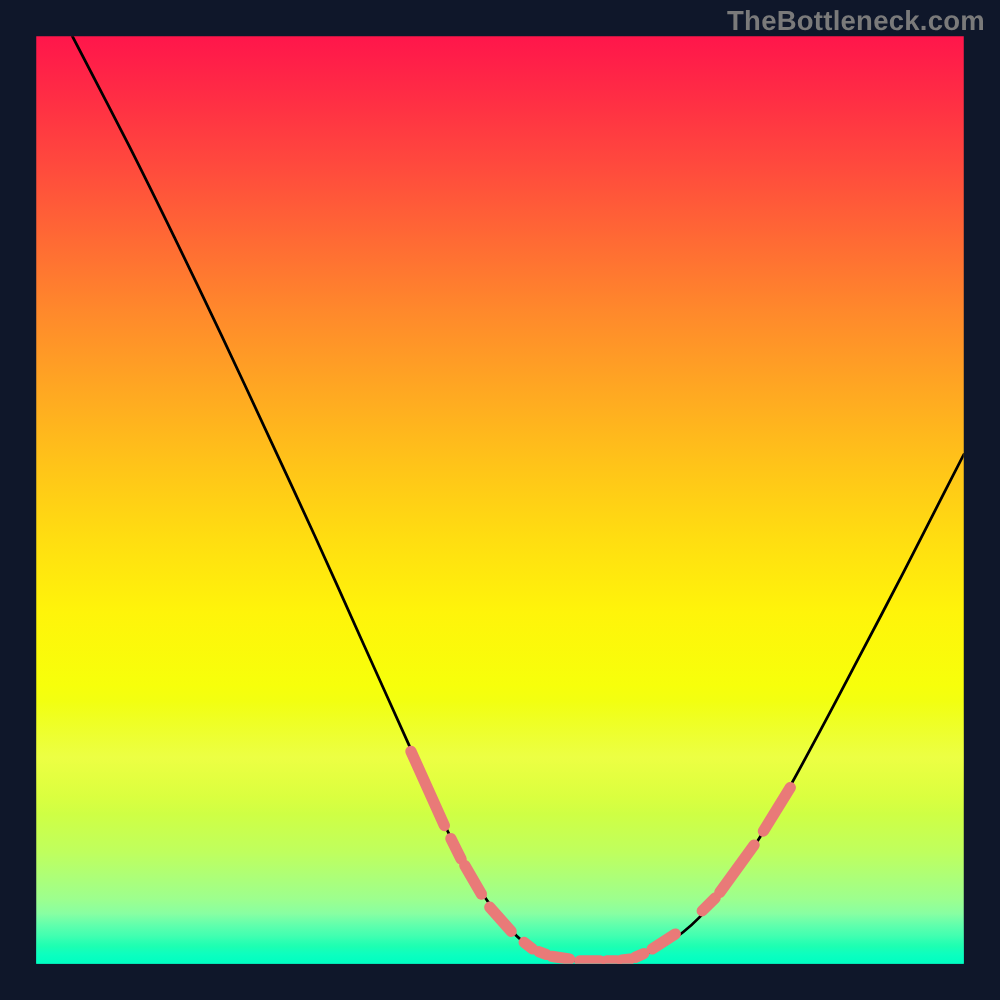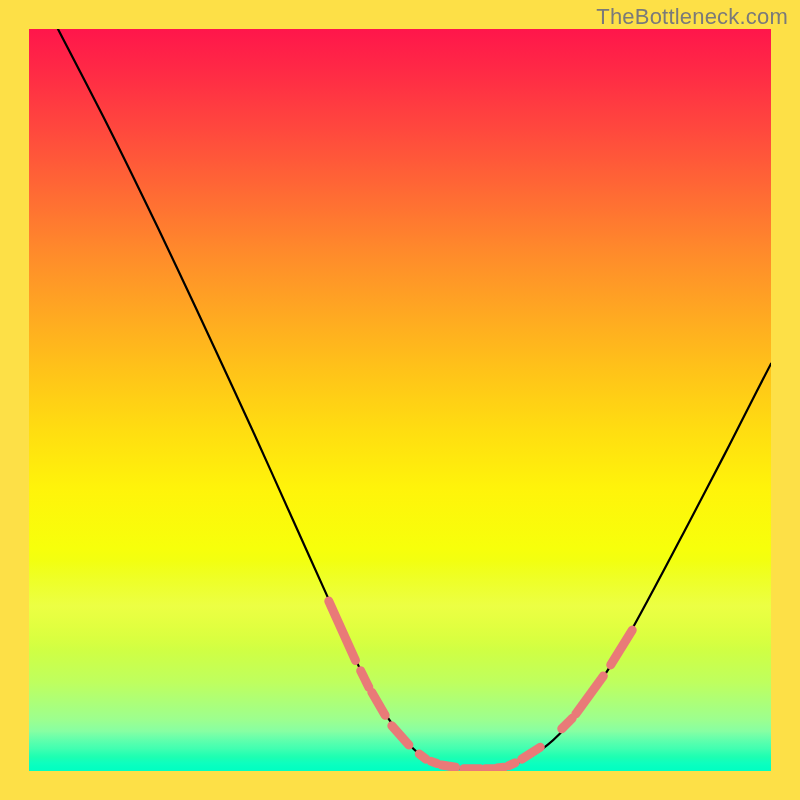--- a/index.html
+++ b/index.html
@@ -8,21 +8,22 @@
     width: 800px;
     height: 800px;
     background: #000;
     overflow: hidden;
     font-family: Arial, Helvetica, sans-serif;
   }
   .stage {
     position: relative;
     width: 800px;
     height: 800px;
-    background: #fde047;
+    background: #0f172a;
+    font-weight: bold;
   }
   .plot-area {
     position: absolute;
     left: 29px;
     top: 29px;
     width: 742px;
     height: 742px;
   }
   .gradient-bg {
     position: absolute;

